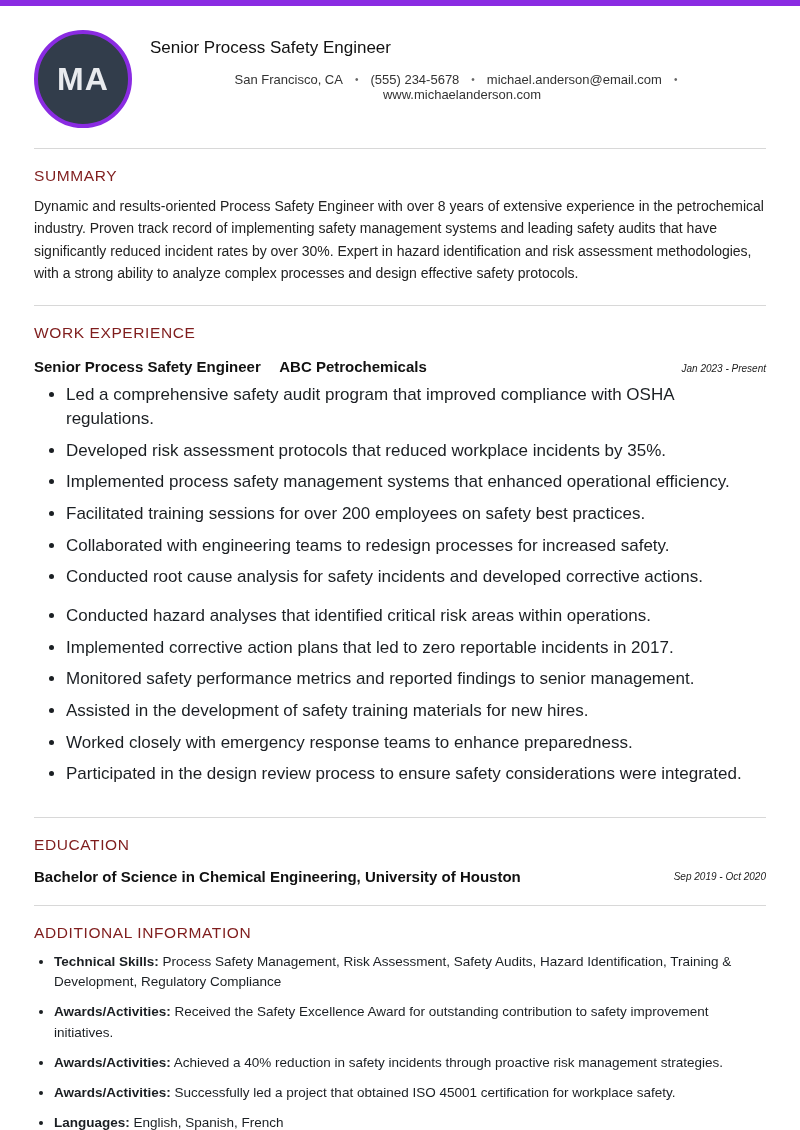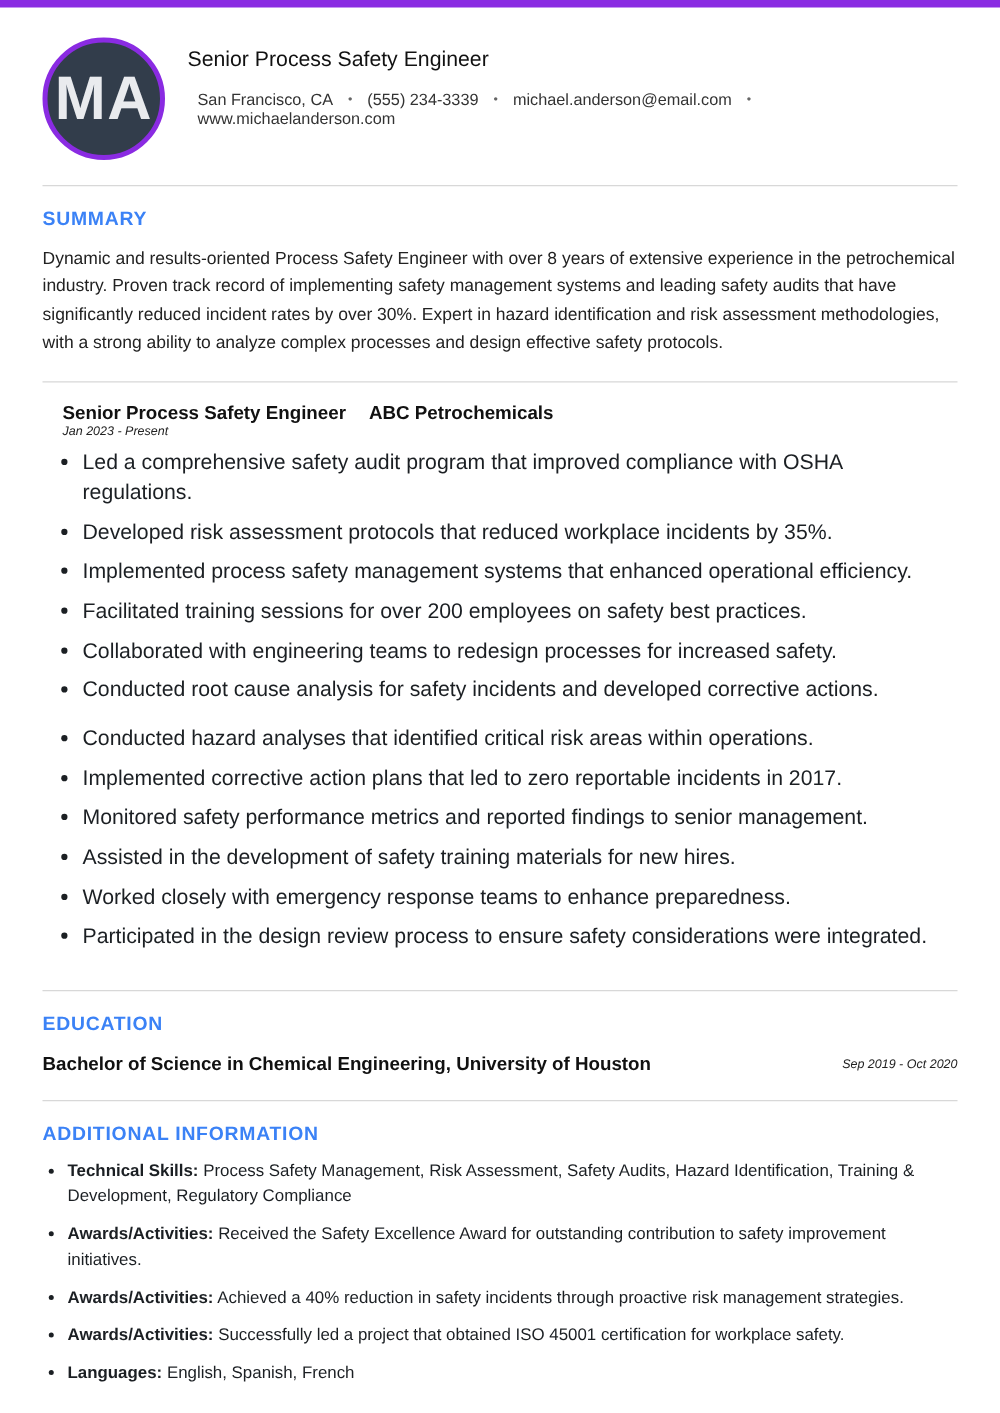--- a/index.html
+++ b/index.html
@@ -31,21 +31,21 @@
     border-radius: 50%;
     background: #323d4b;
     border: 4px solid #8A2BE2;
     display: flex;
     align-items: center;
     justify-content: center;
     flex: 0 0 auto;
   }
   .avatar span {
     color: #e9ebee;
-    font-size: 49px;
+    font-size: 32px;
     font-weight: bold;
     letter-spacing: 1px;
   }
   .header-text { flex: 1; padding-top: 8px; }
   .name {
     font-size: 33px;
     font-weight: 800;
     color: #8A2BE2;
     letter-spacing: 0.5px;
     margin: 0 0 8px 0;
@@ -56,54 +56,54 @@
     color: #111;
     margin: 0 0 14px 0;
   }
   .contact-row {
     display: flex;
     align-items: center;
     flex-wrap: wrap;
     font-size: 13px;
     color: #333;
     padding-left: 8px;
+    justify-content: center;
   }
   .contact-sep {
     color: #666;
     font-size: 10px;
     margin: 0 12px;
   }
 
   
   .divider {
     border: none;
     border-top: 1px solid #d8d8d8;
     margin: 20px 0 0 0;
   }
   .section-heading {
-    color: #3b82f6;
+    color: #7f1d1d;
     font-size: 15.5px;
-    font-weight: bold;
+    font-weight: normal;
     letter-spacing: 0.6px;
     margin: 18px 0 10px 0;
   }
   .summary-text {
     font-size: 14px;
     line-height: 1.6;
     color: #222;
     margin: 0;
   }
 
   
   .job-header {
     display: flex;
     justify-content: space-between;
     align-items: baseline;
     margin: 16px 0 4px 0;
-    flex-direction: column;
   }
   .job-title, .job-company {
     font-weight: bold;
     font-size: 15px;
     color: #111;
   }
   .job-company { margin-left: 14px; }
   .job-dates {
     font-style: italic;
     font-size: 10px;
@@ -157,37 +157,38 @@
 
   <div class="header">
     <div class="avatar">
       <span>MA</span>
     </div>
     <div class="header-text">
       <p class="headline">Senior Process Safety Engineer</p>
       <div class="contact-row">
         <span>San Francisco, CA</span>
         <span class="contact-sep">•</span>
-        <span>(555) 234-3339</span>
+        <span>(555) 234-5678</span>
         <span class="contact-sep">•</span>
         <span>michael.anderson@email.com</span>
         <span class="contact-sep">•</span>
         <span>www.michaelanderson.com</span>
       </div>
     </div>
   </div>
 
   <hr class="divider">
   <section>
     <h2 class="section-heading">SUMMARY</h2>
     <p class="summary-text">Dynamic and results-oriented Process Safety Engineer with over 8 years of extensive experience in the petrochemical industry. Proven track record of implementing safety management systems and leading safety audits that have significantly reduced incident rates by over 30%. Expert in hazard identification and risk assessment methodologies, with a strong ability to analyze complex processes and design effective safety protocols.</p>
   </section>
 
   <hr class="divider">
   <section>
+    <h2 class="section-heading">WORK EXPERIENCE</h2>
 
     <div>
       <div class="job-header">
         <div>
           <span class="job-title">Senior Process Safety Engineer</span>
           <span class="job-company">ABC Petrochemicals</span>
         </div>
         <span class="job-dates">Jan 2023 - Present</span>
       </div>
       <ul class="bullets">

